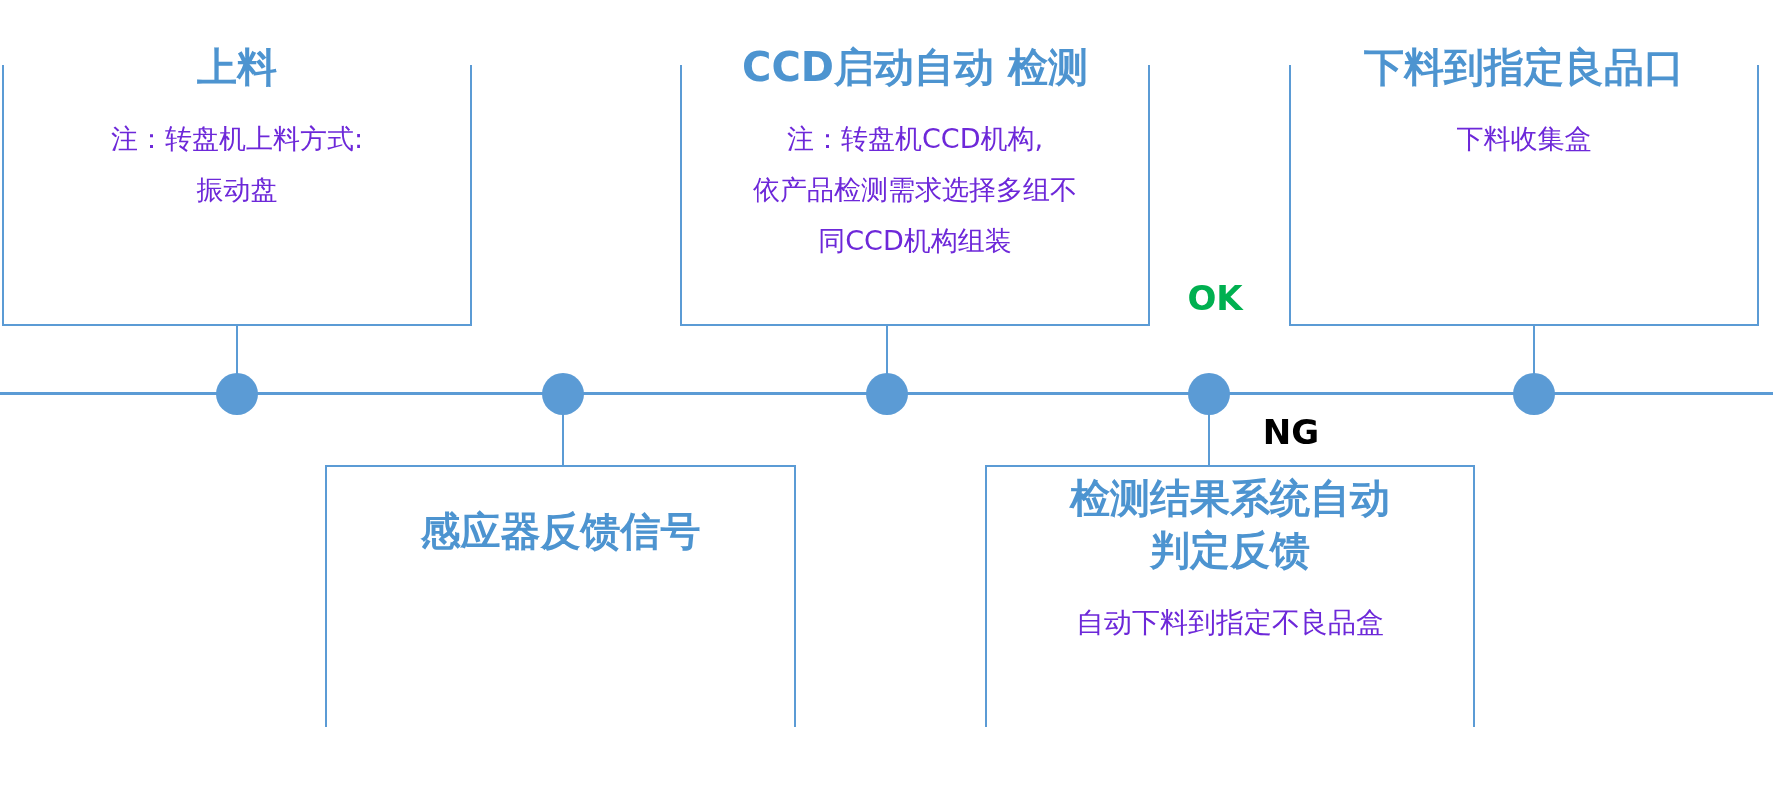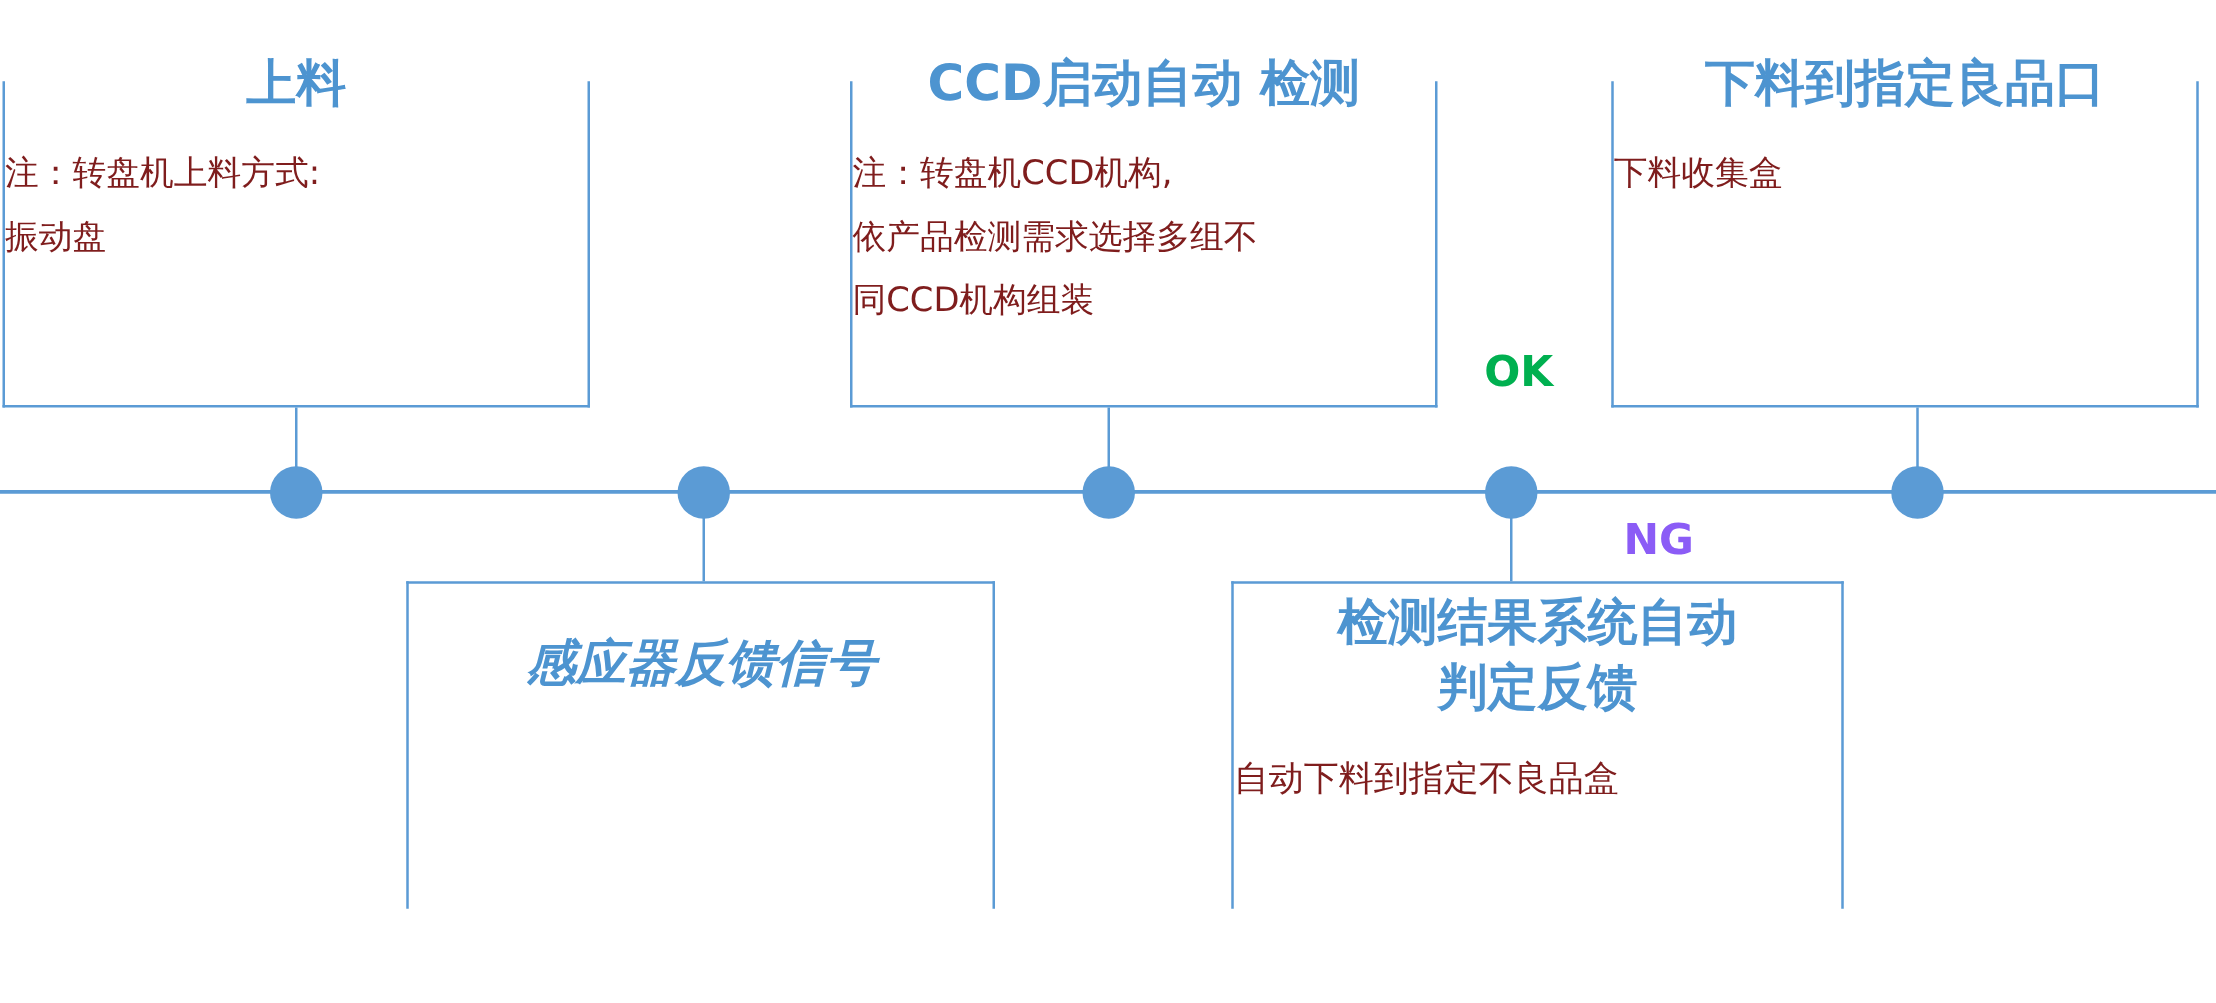--- a/index.html
+++ b/index.html
@@ -53,35 +53,36 @@
     font-size: 40px;
     font-weight: bold;
     color: #4D94D0;
     line-height: 48px;
     white-space: nowrap;
   }
   .pbox .title .tline { display: block; line-height: 52px; }
   .pbox .notes {
     position: absolute;
     left: 0; width: 100%;
+    text-align: center;
     font-size: 27px;
-    color: #7f1d1d;
+    color: #6d28d9;
     line-height: 51px;
   }
   .pbox .notes .nline { display: block; }
   
   #box-loading        { left: 2px;    top: 65px; width: 470px; height: 261px; }
   #box-ccd            { left: 680px;  top: 65px; width: 470px; height: 261px; }
   #box-unload         { left: 1252px; top: 65px; width: 470px; height: 261px; margin-left: 37px; }
   .top-row .title     { top: -22px; }
   .top-row .notes     { top: 48px;  }
   
   #box-sensor         { left: 325px; top: 465px; width: 471px; height: 262px; }
   #box-judge          { left: 973px; top: 465px; width: 490px; height: 262px; margin-left: 12px; }
-  #box-sensor .title  { top: 38px; font-style: italic; }
+  #box-sensor .title  { top: 38px; }
   #box-judge  .title  { top: 5px;  }
   #box-judge  .notes  { top: 130px; font-size: 28px; }
   
   #conn-1 { left: 236px;  top: 326px; height: 50px; }
   #conn-2 { left: 562px;  top: 394px; height: 71px; }
   #conn-3 { left: 886px;  top: 326px; height: 50px; }
   #conn-4 { left: 1208px; top: 394px; height: 71px; }
   #conn-5 { left: 1533px; top: 326px; height: 50px; }
   
   #node-1 { left: 216px;  }
@@ -93,21 +94,21 @@
   .branch-label {
     position: absolute;
     width: 130px;
     text-align: center;
     font-size: 34px;
     font-weight: bold;
     line-height: 36px;
     z-index: 4;
   }
   #label-ok { left: 1150px; top: 280px; color: #00B050; }
-  #label-ng { left: 1262px; top: 414px; color: #8b5cf6; }
+  #label-ng { left: 1226px; top: 414px; color: #000000; }
 </style>
 </head>
 <body>
 
 <div id="canvas">
 
   <div class="timeline"></div>
 
   <div class="connector" id="conn-1"></div>
   <div class="connector" id="conn-2"></div>

